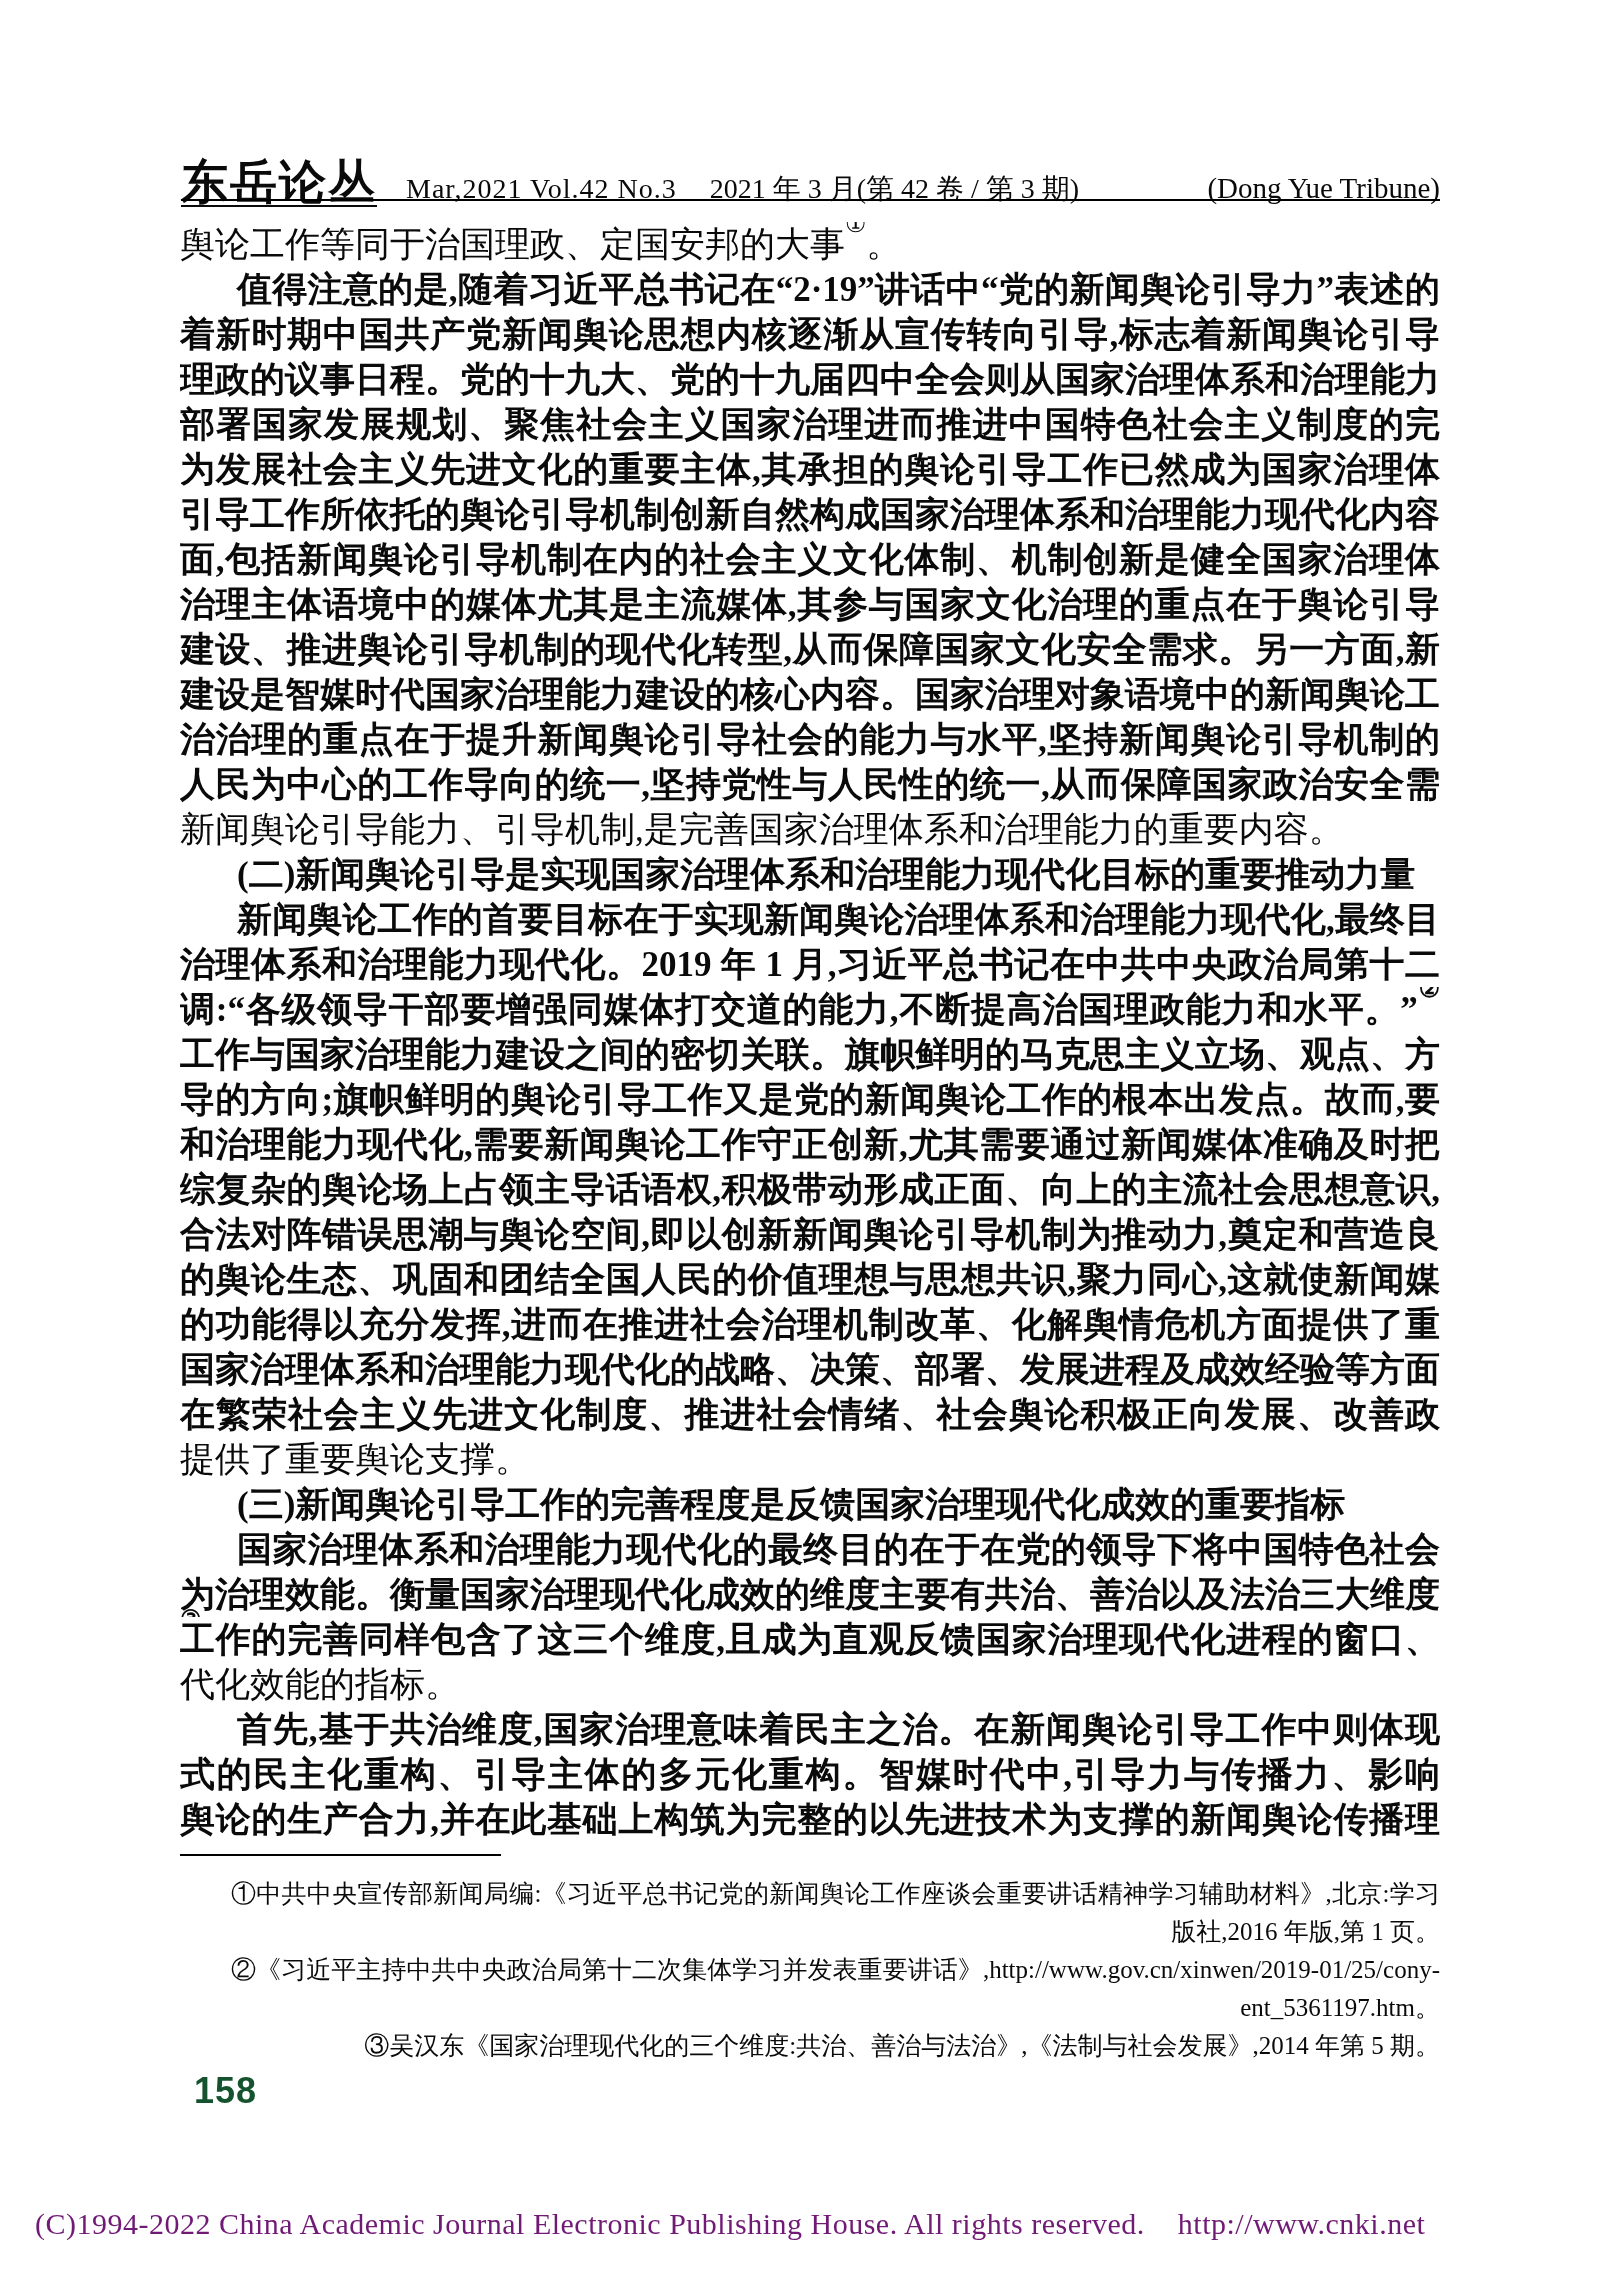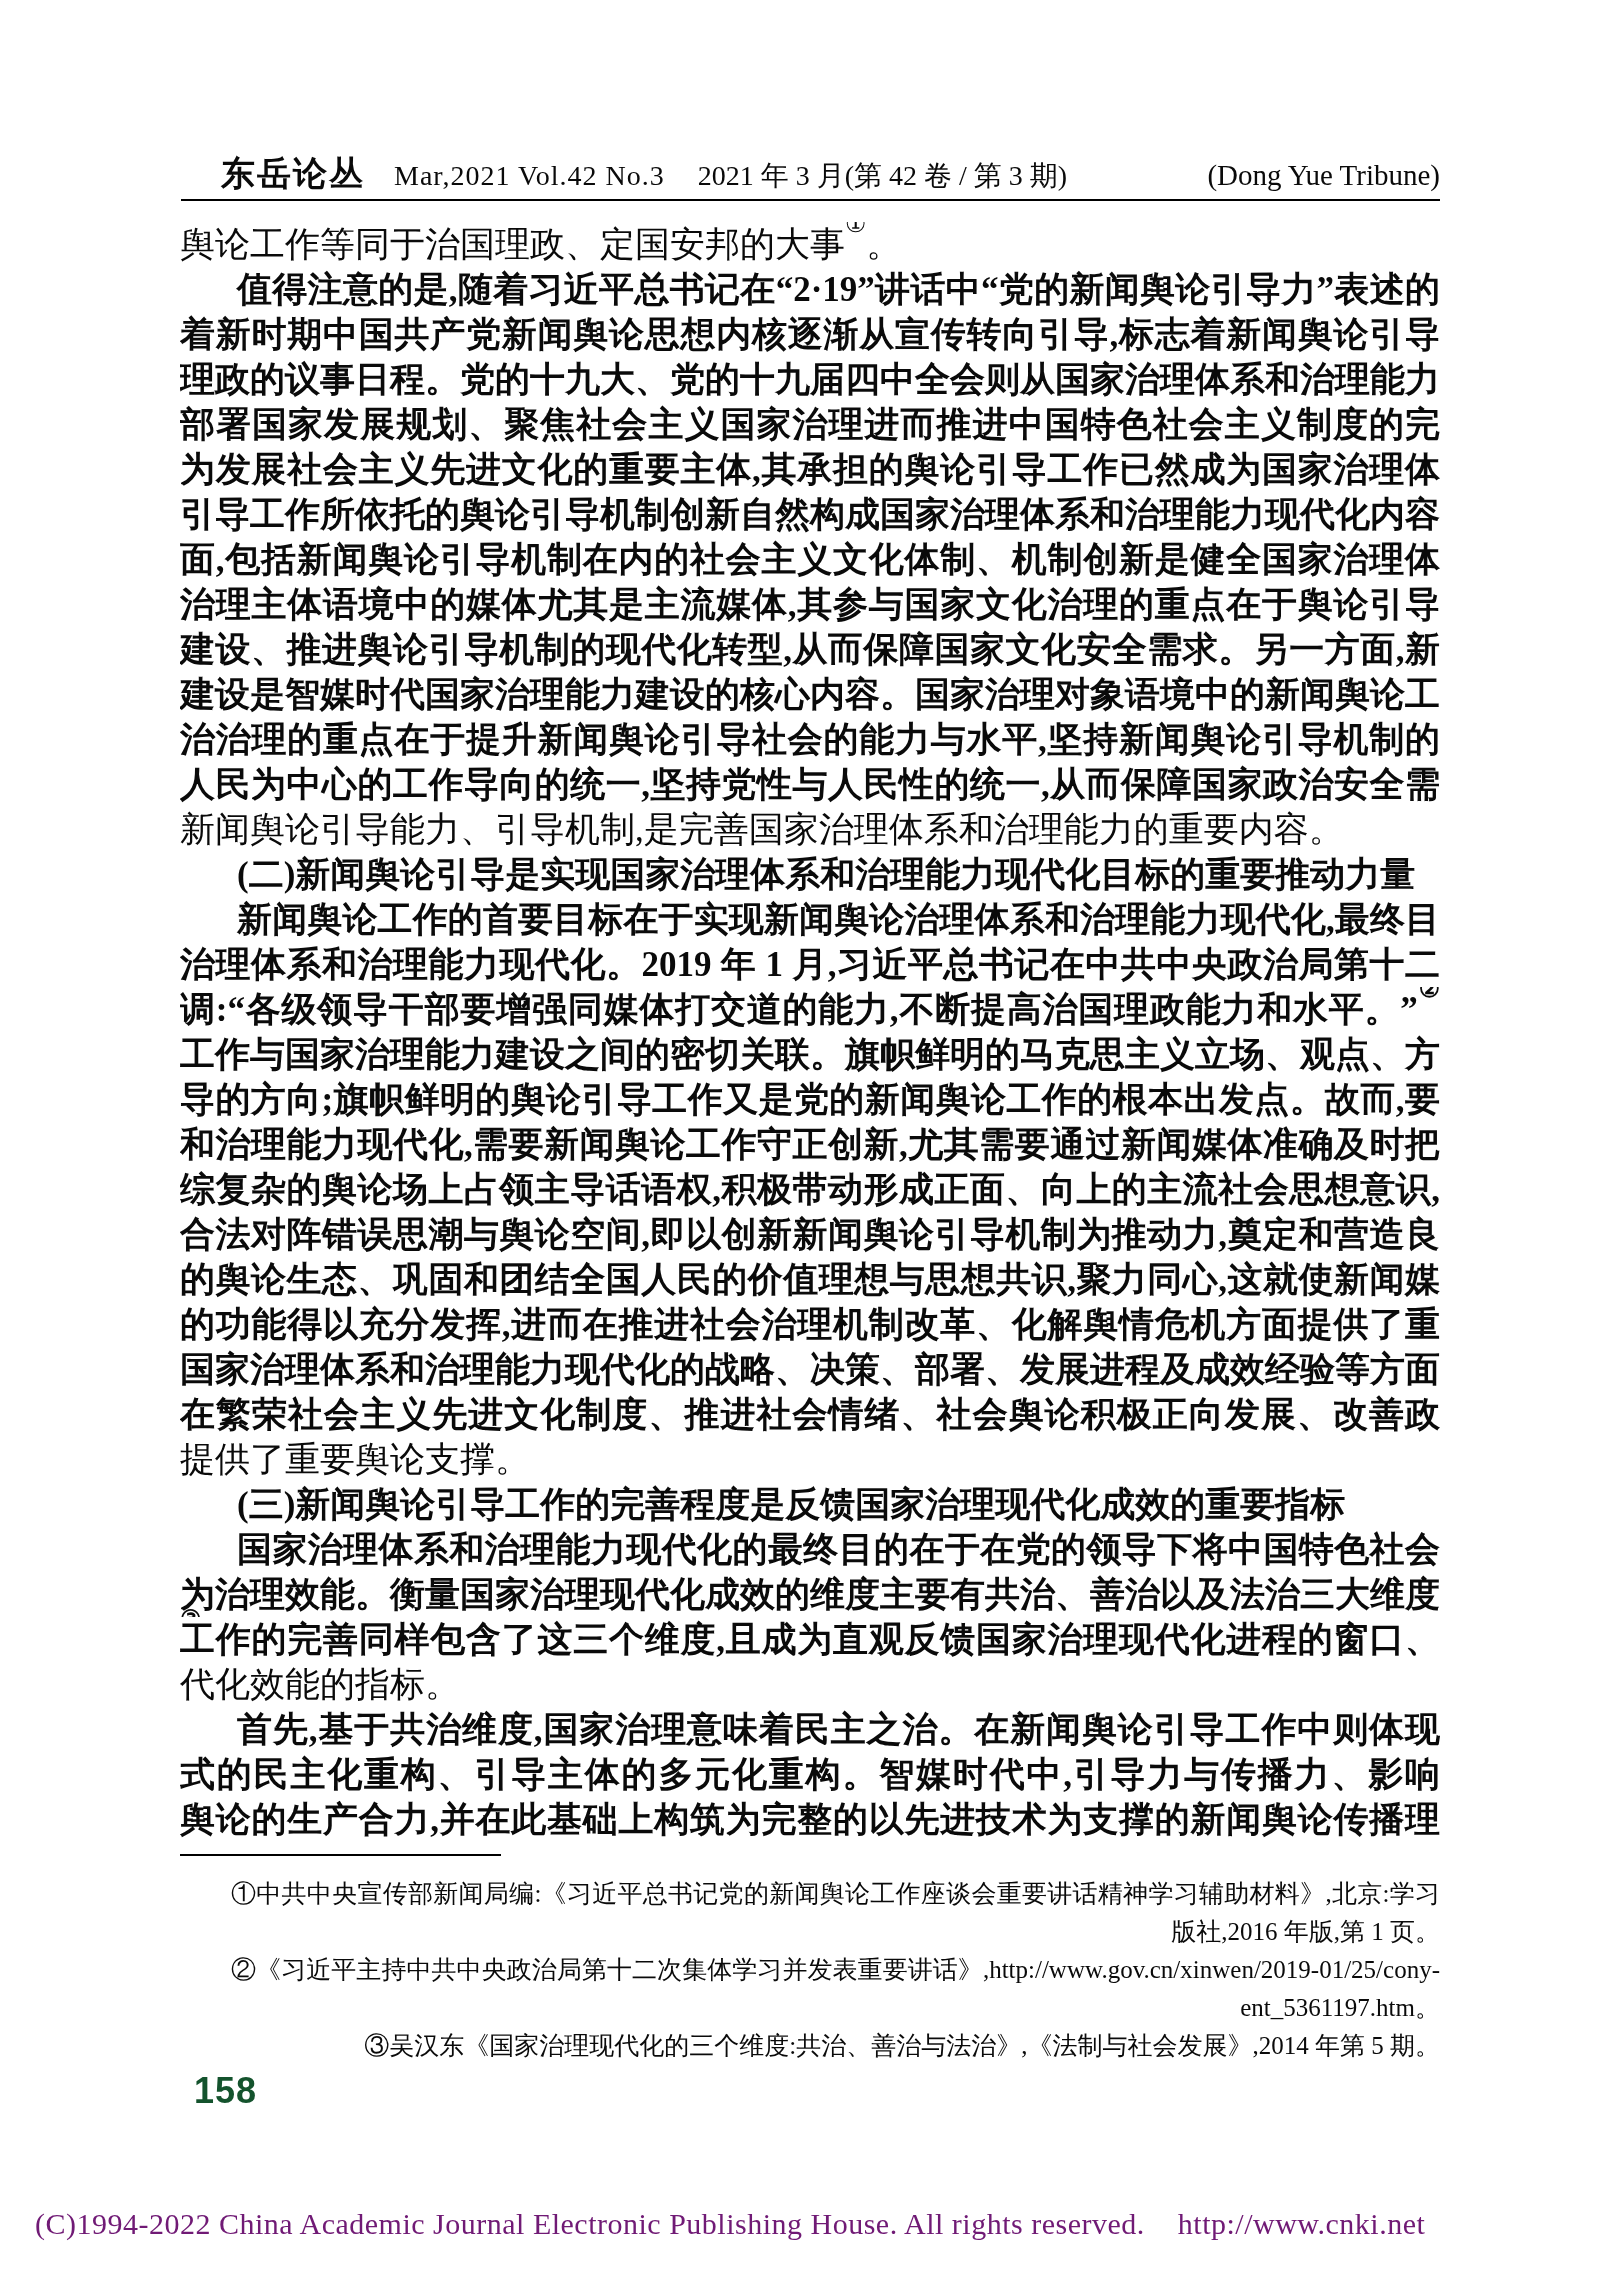--- a/index.html
+++ b/index.html
@@ -11,24 +11,23 @@
     color: #0a0a0a;
   }
   .page { position: absolute; inset: 0; overflow: hidden; }
 
   
   .header-row {
     position: absolute; left: 181px; top: 151px; width: 1259px; height: 47px;
     display: flex; align-items: baseline;
   }
   .journal-cn {
-    font-size: 34px; font-weight: bold;
-    text-decoration-thickness: 2px; text-underline-offset: 6.9px;
+    font-size: 47px; font-weight: bold;
+    text-decoration: underline; text-decoration-thickness: 2px; text-underline-offset: 6.9px;
     letter-spacing: 2px;
-    margin-left: 40px;
   }
   .issue-en { font-size: 28px; margin-left: 29px; letter-spacing: 1px; }
   .issue-cn { font-size: 28px; margin-left: 33px; }
   .journal-en { margin-left: auto; font-size: 29px; }
   .header-rule {
     position: absolute; left: 181px; top: 199px; width: 1259px; height: 2px;
     background: #000;
   }
 
   

